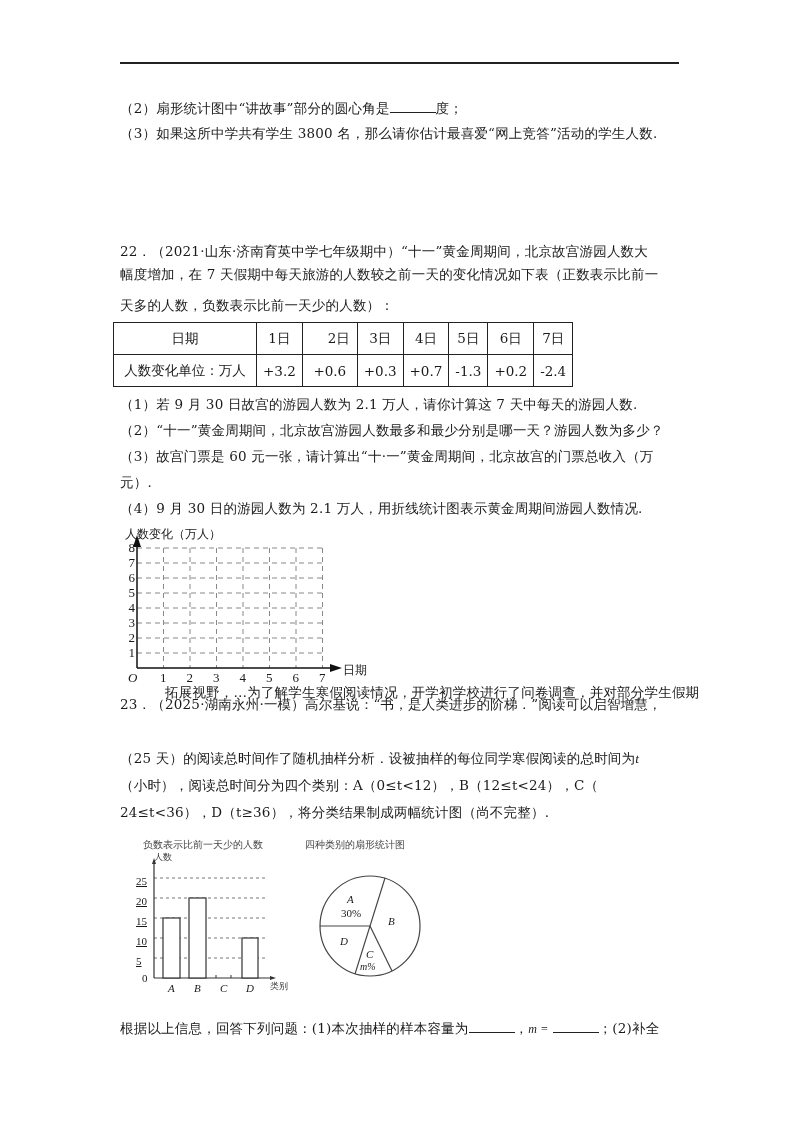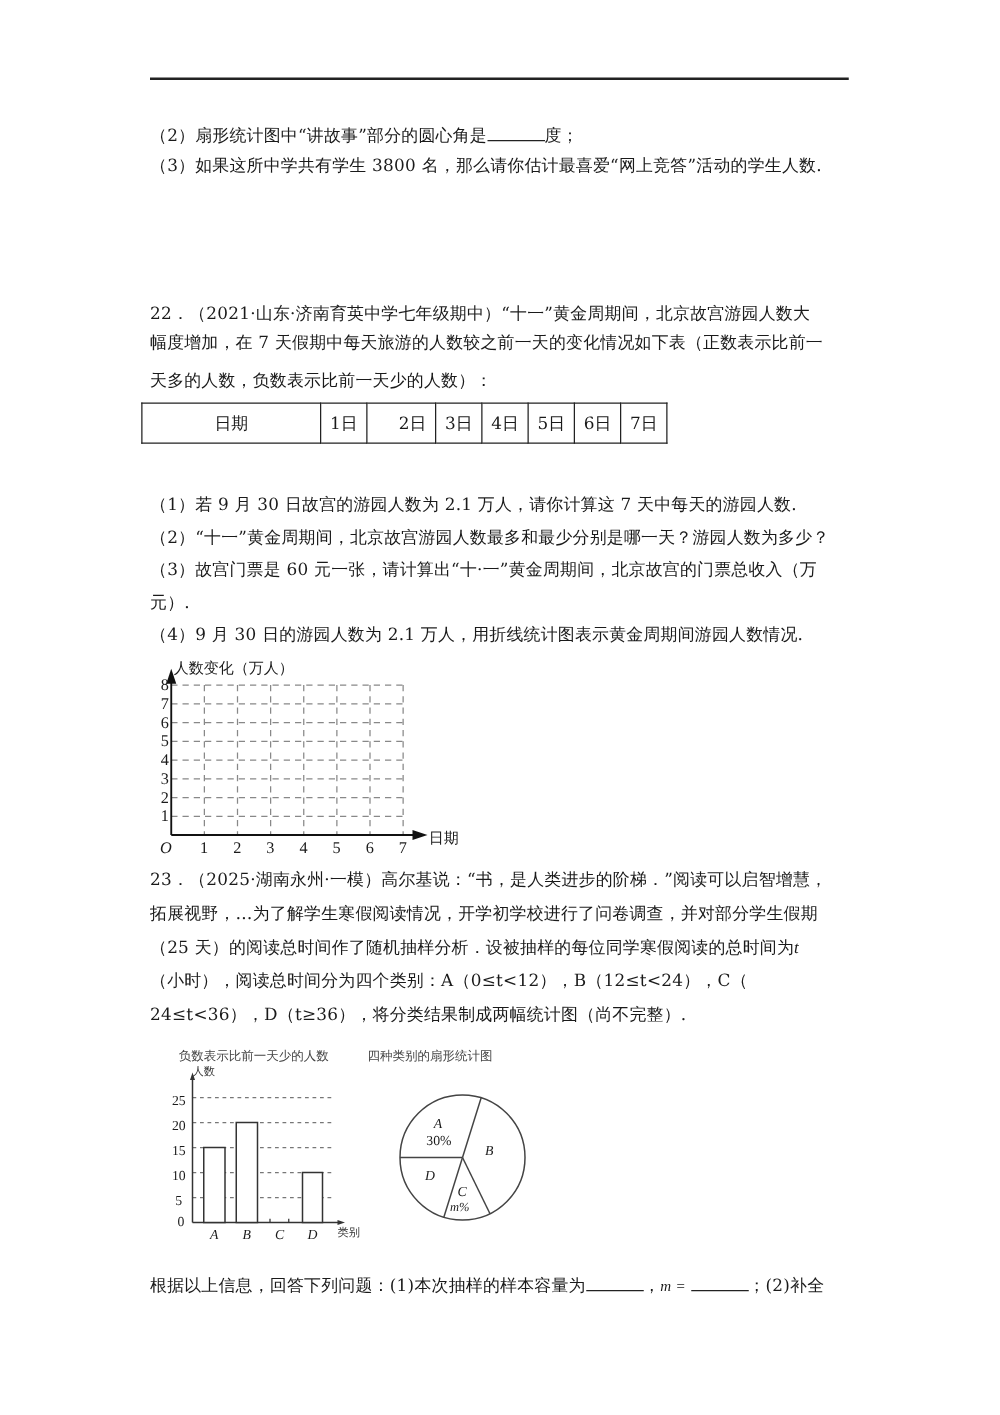--- a/index.html
+++ b/index.html
@@ -31,20 +31,30 @@
       <tr>
     <td style="width:130px;">日期</td>
     <td style="width:24px;">1日</td>
     <td style="width:24px;padding-left:24px;">2日</td>
     <td style="width:24px;">3日</td>
     <td style="width:24px;">4日</td>
     <td style="width:24px;">5日</td>
     <td style="width:24px;">6日</td>
     <td style="width:24px;margin-top:12px;">7日</td>
   </tr>
+  <tr>
+    <td>人数变化单位：万人</td>
+    <td>+3.2</td>
+    <td>+0.6</td>
+    <td>+0.3</td>
+    <td>+0.7</td>
+    <td>-1.3</td>
+    <td>+0.2</td>
+    <td>-2.4</td>
+  </tr>
 </tbody>
   </table>
 
 <div class="line" style="top:394px;">（1）若 9 月 30 日故宫的游园人数为 2.1 万人，请你计算这 7 天中每天的游园人数.</div>
 <div class="line" style="top:420px;">（2）“十一”黄金周期间，北京故宫游园人数最多和最少分别是哪一天？游园人数为多少？</div>
 <div class="line" style="top:446px;">（3）故宫门票是 60 元一张，请计算出“十·一”黄金周期间，北京故宫的门票总收入（万</div>
 <div class="line" style="top:472px;">元）.</div>
 <div class="line" style="top:498px;">（4）9 月 30 日的游园人数为 2.1 万人，用折线统计图表示黄金周期间游园人数情况.</div>
 
 <svg style="position:absolute;left:0;top:0;" width="800" height="1132">
@@ -63,21 +73,21 @@
     <line x1="243" y1="548" x2="243" y2="668"></line>
     <line x1="269.5" y1="548" x2="269.5" y2="668"></line>
     <line x1="296" y1="548" x2="296" y2="668"></line>
     <line x1="322.5" y1="548" x2="322.5" y2="668"></line>
   </g>
   <line x1="137" y1="668" x2="137" y2="540" stroke="#111" stroke-width="1.5"></line>
   <polygon points="137,535 133,547 141,547" fill="#111"></polygon>
   <line x1="137" y1="668" x2="334" y2="668" stroke="#111" stroke-width="1.5"></line>
   <polygon points="342,668 330,664 330,672" fill="#111"></polygon>
 </svg>
-<div style="position:absolute;left:139px;top:526px;font-size:12px;font-family:Liberation Sans, sans-serif;">人数变化（万人）</div>
+<div style="position:absolute;left:125px;top:526px;font-size:12px;font-family:Liberation Sans, sans-serif;">人数变化（万人）</div>
 <div style="position:absolute;left:343px;top:662px;font-size:12px;font-family:'DejaVu Sans',sans-serif;">日期</div>
 <div style="position:absolute;left:125px;top:540px;width:10px;font-size:13px;line-height:15px;font-family:'Liberation Serif',serif;text-align:right;">
   <div>8</div>
   <div>7</div>
   <div>6</div>
   <div>5</div>
   <div>4</div>
   <div>3</div>
   <div>2</div>
   <div>1</div>
@@ -85,21 +95,21 @@
 <div style="position:absolute;left:128px;top:670px;font-size:13px;font-style:italic;font-family:'Liberation Serif',serif;">O</div>
 <div style="position:absolute;left:160px;top:670px;font-size:13px;font-family:'Liberation Serif',serif;">1</div>
 <div style="position:absolute;left:186.5px;top:670px;font-size:13px;font-family:'Liberation Serif',serif;">2</div>
 <div style="position:absolute;left:213px;top:670px;font-size:13px;font-family:'Liberation Serif',serif;">3</div>
 <div style="position:absolute;left:239.5px;top:670px;font-size:13px;font-family:'Liberation Serif',serif;">4</div>
 <div style="position:absolute;left:266px;top:670px;font-size:13px;font-family:'Liberation Serif',serif;">5</div>
 <div style="position:absolute;left:292.5px;top:670px;font-size:13px;font-family:'Liberation Serif',serif;">6</div>
 <div style="position:absolute;left:319px;top:670px;font-size:13px;font-family:'Liberation Serif',serif;">7</div>
 
 <div class="line" style="top:694px;">23．（2025·湖南永州·一模）高尔基说：“书，是人类进步的阶梯．”阅读可以启智增慧，</div>
-<div class="line" style="top:721px;">拓展视野，…为了解学生寒假阅读情况，开学初学校进行了问卷调查，并对部分学生假期</div>
+<div class="line" style="top:682px;margin-left:45px;">拓展视野，…为了解学生寒假阅读情况，开学初学校进行了问卷调查，并对部分学生假期</div>
 <div class="line" style="top:748px;"><span>（25 天）的阅读总时间作了随机抽样分析．设被抽样的每位同学寒假阅读的总时间为</span><span class="ital">t</span></div>
 <div class="line" style="top:775px;">（小时），阅读总时间分为四个类别：A（0≤t&lt;12），B（12≤t&lt;24），C（</div>
 <div class="line" style="top:802px;">24≤t&lt;36），D（t≥36），将分类结果制成两幅统计图（尚不完整）.</div>
 
 <div style="position:absolute;left:143px;top:838px;font-size:10px;color:#444;font-family:'DejaVu Sans',sans-serif;">负数表示比前一天少的人数</div>
 <svg style="position:absolute;left:0;top:0;" width="800" height="1132">
   <g stroke="#777" stroke-width="1" stroke-dasharray="3,3">
     <line x1="154" y1="958" x2="268" y2="958"></line>
     <line x1="154" y1="938" x2="268" y2="938"></line>
     <line x1="154" y1="918" x2="268" y2="918"></line>
@@ -111,34 +121,34 @@
   <line x1="154" y1="978" x2="272" y2="978" stroke="#333" stroke-width="1.2"></line>
   <polygon points="276,978 270,976 270,980" fill="#333"></polygon>
   <rect x="163" y="918" width="17" height="60" fill="#fff" stroke="#333" stroke-width="1.2"></rect>
   <rect x="189" y="898" width="17" height="80" fill="#fff" stroke="#333" stroke-width="1.2"></rect>
   <line x1="216" y1="978" x2="216" y2="975" stroke="#333"></line>
   <line x1="231" y1="978" x2="231" y2="975" stroke="#333"></line>
   <rect x="242" y="938" width="16" height="40" fill="#fff" stroke="#333" stroke-width="1.2"></rect>
 </svg>
 <div style="position:absolute;left:154px;top:851px;font-size:9px;color:#333;font-family:'DejaVu Sans',sans-serif;">人数</div>
 <div style="position:absolute;left:270px;top:980px;font-size:9px;color:#333;font-family:'DejaVu Sans',sans-serif;text-align:center;">类别</div>
-<div style="position:absolute;left:136px;top:871px;width:14px;text-align:center;font-size:11px;font-family:'Liberation Serif',serif;line-height:20px;">
+<div style="position:absolute;left:136px;top:871px;width:14px;text-align:left;font-size:11px;font-family:'Liberation Serif',serif;line-height:20px;text-decoration:underline;">
   <div>25</div>
   <div>20</div>
   <div>15</div>
   <div>10</div>
   <div>5</div>
 </div>
 <div style="position:absolute;left:142px;top:972px;font-size:11px;font-family:'Liberation Serif',serif;">0</div>
 <div style="position:absolute;left:168px;top:982px;font-size:11px;font-style:italic;font-family:'Liberation Serif',serif;">A</div>
 <div style="position:absolute;left:194px;top:982px;font-size:11px;font-style:italic;font-family:'Liberation Serif',serif;">B</div>
 <div style="position:absolute;left:220px;top:982px;font-size:11px;font-style:italic;font-family:'Liberation Serif',serif;">C</div>
 <div style="position:absolute;left:246px;top:982px;font-size:11px;font-style:italic;font-family:'Liberation Serif',serif;">D</div>
 
-<div style="position:absolute;left:294px;top:838px;font-size:10px;color:#444;font-family:Liberation Mono, monospace;">四种类别的扇形统计图</div>
+<div style="position:absolute;left:305px;top:838px;font-size:10px;color:#444;font-family:Liberation Mono, monospace;">四种类别的扇形统计图</div>
 <svg style="position:absolute;left:0;top:0;" width="800" height="1132">
   <circle cx="370" cy="926" r="50" fill="#fff" stroke="#444" stroke-width="1.2"></circle>
   <line x1="370" y1="926" x2="320" y2="926" stroke="#444" stroke-width="1.2"></line>
   <line x1="370" y1="926" x2="385" y2="878" stroke="#444" stroke-width="1.2"></line>
   <line x1="370" y1="926" x2="355" y2="974" stroke="#444" stroke-width="1.2"></line>
   <line x1="370" y1="926" x2="392" y2="971" stroke="#444" stroke-width="1.2"></line>
 </svg>
 <div style="position:absolute;left:347px;top:893px;font-size:11px;font-style:italic;font-family:'Liberation Serif',serif;">A</div>
 <div style="position:absolute;left:341px;top:907px;font-size:11px;font-family:Liberation Serif, serif;">30%</div>
 <div style="position:absolute;left:388px;top:915px;font-size:11px;font-style:italic;font-family:'Liberation Serif',serif;">B</div>

